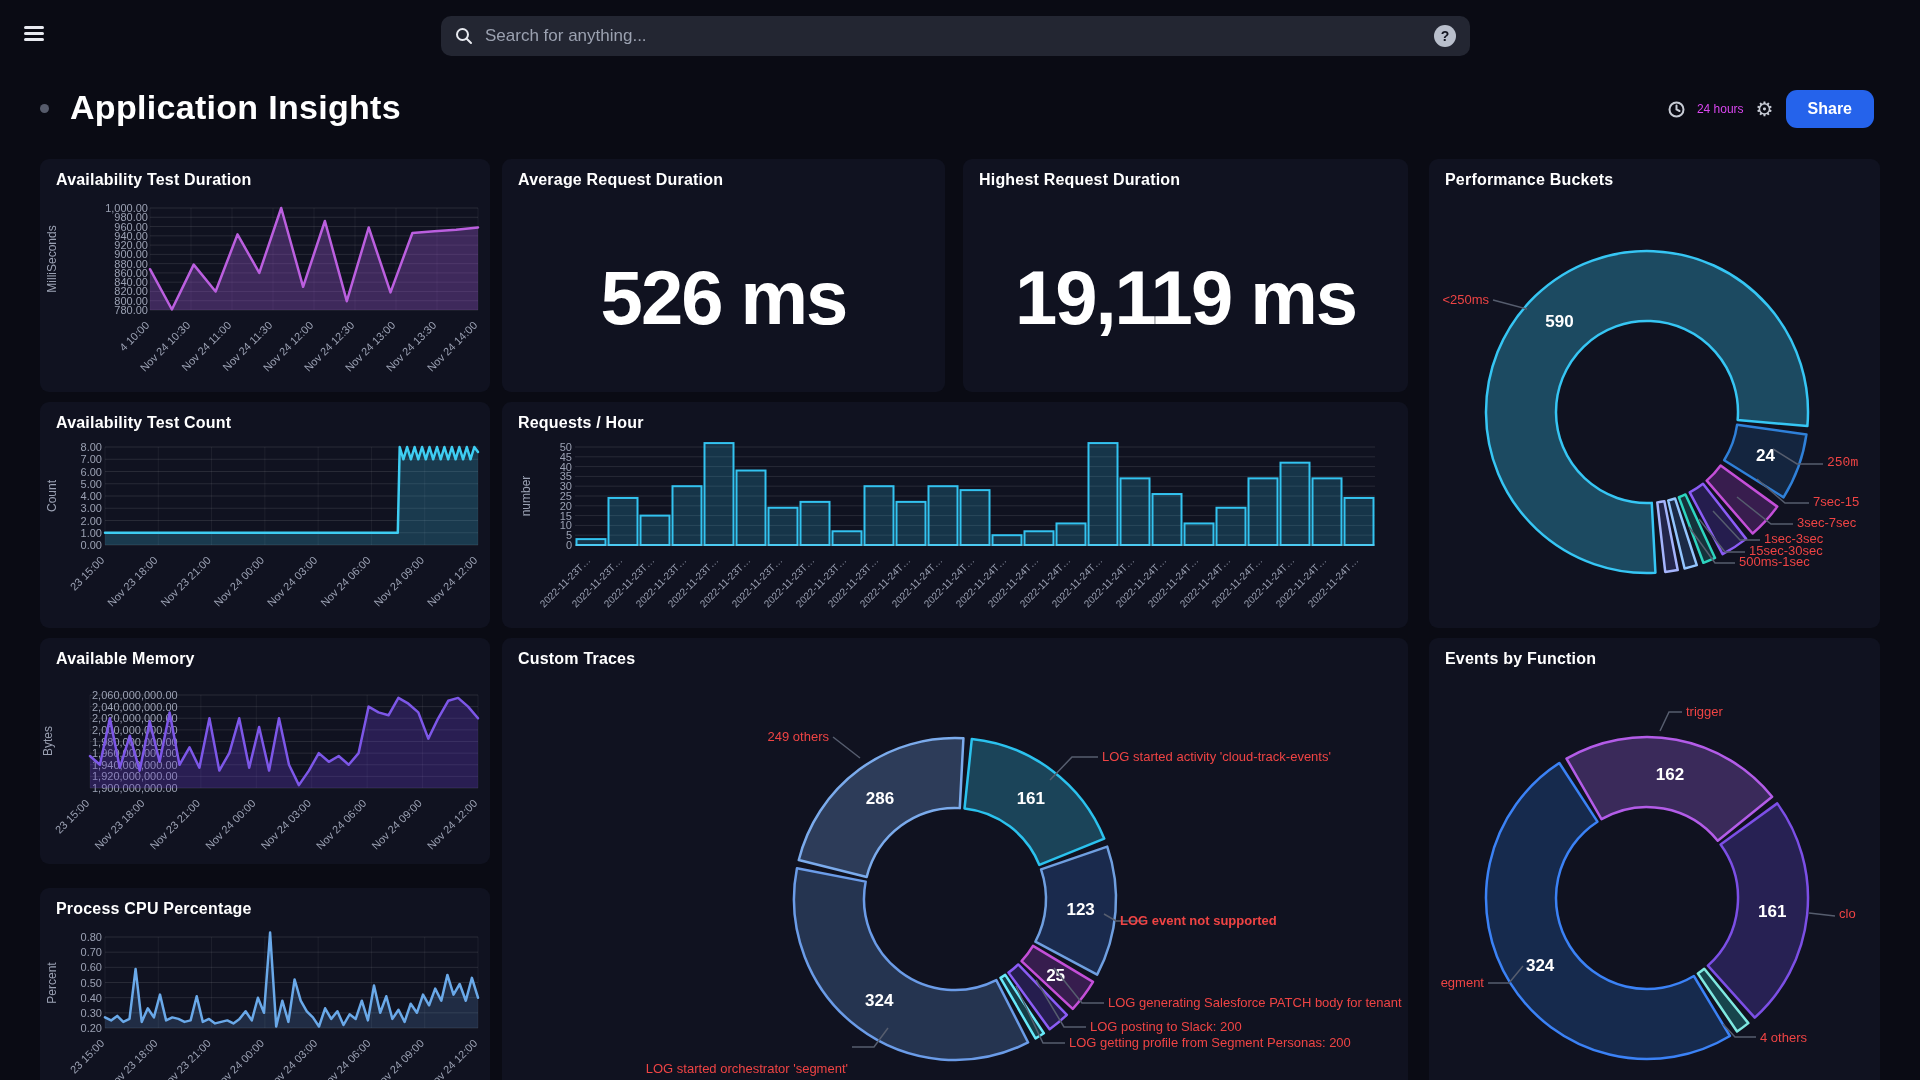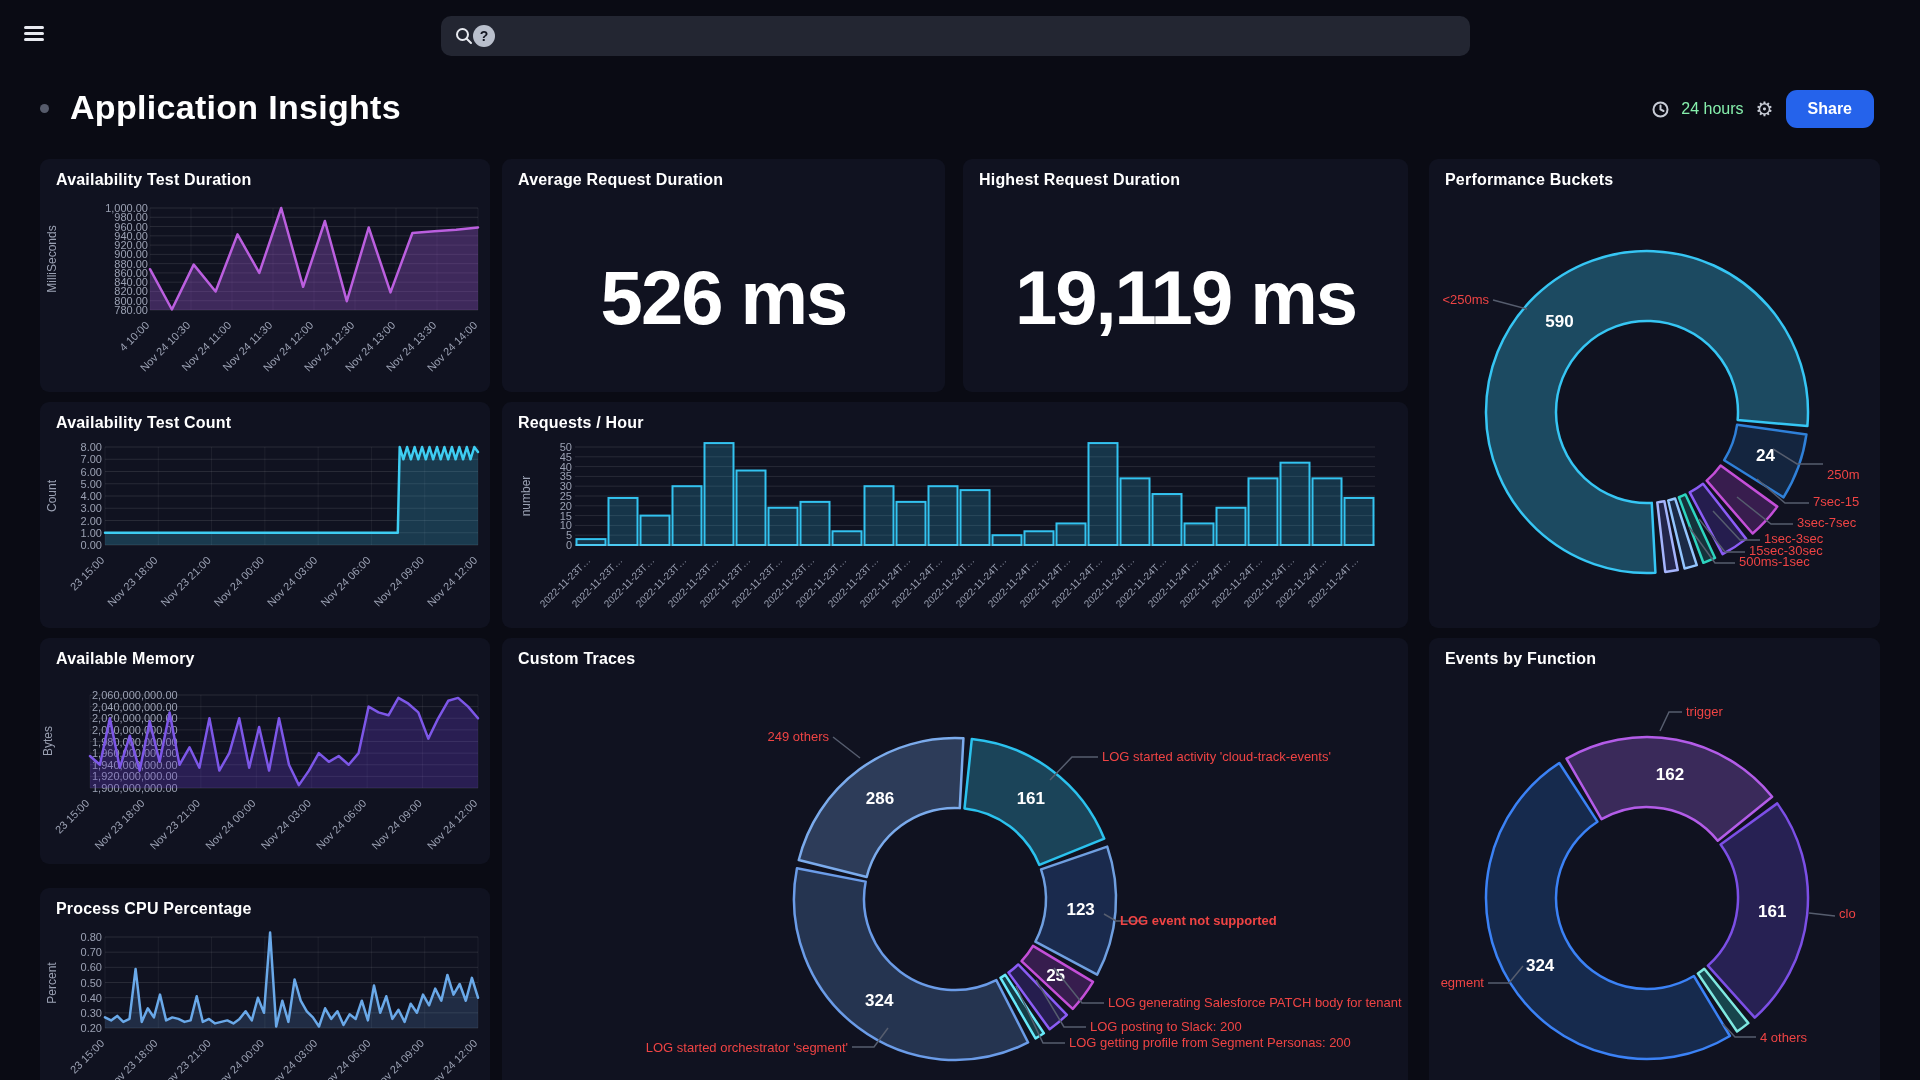--- a/index.html
+++ b/index.html
@@ -13,21 +13,21 @@
              border-radius:10px;display:flex;align-items:center;padding:0 14px;box-sizing:border-box;}
   .searchbar input{flex:1;background:transparent;border:none;outline:none;color:#d7dae2;
                    font-size:17px;margin-left:10px;font-family:"Liberation Sans",sans-serif;}
   .searchbar input::placeholder{color:#9ba1b0;}
   .help-circle{width:22px;height:22px;border-radius:50%;background:#b9bfcc;color:#12141f;
                font-weight:bold;font-size:14px;display:flex;align-items:center;justify-content:center;cursor:pointer;}
   
   .title-dot{position:absolute;left:40px;top:104px;width:9px;height:9px;border-radius:50%;background:#565b6b;}
   .page-title{position:absolute;left:70px;top:88px;font-size:34px;font-weight:800;letter-spacing:.3px;}
   .hdr-right{position:absolute;right:46px;top:90px;display:flex;align-items:center;gap:12px;}
-  .time-range{color:#86efac;font-size:16px;}
+  .time-range{color:#d946ef;font-size:12px;}
   .icon-gray{color:#c8ccd6;font-size:20px;line-height:1;}
   .share-btn{background:#2563eb;color:#fff;border:none;border-radius:11px;padding:10px 22px;
              font-size:16px;font-weight:700;cursor:pointer;font-family:"Liberation Sans",sans-serif;}
   
   .panel{position:absolute;background:#101220;border-radius:9px;overflow:hidden;}
   .panel-title{position:absolute;left:16px;top:12px;font-size:16px;font-weight:700;letter-spacing:.2px;}
   .plot-svg{position:absolute;left:0;top:0;overflow:visible;}
   .stat{position:absolute;left:0;right:0;text-align:center;font-weight:800;font-size:76px;letter-spacing:-2px;}
   .callout{position:absolute;font-size:13px;color:#ef4444;white-space:nowrap;}
 </style>
@@ -40,20 +40,21 @@
     <div class="menu-btn">
         <span></span>
         <span></span>
         <span></span>
       </div>
     <div class="searchbar">
       <svg width="18" height="18" viewBox="0 0 18 18">
         <circle cx="7.5" cy="7.5" r="5.5" fill="none" stroke="#e8eaf0" stroke-width="2"></circle>
         <line x1="11.7" y1="11.7" x2="16" y2="16" stroke="#e8eaf0" stroke-width="2" stroke-linecap="round"></line>
       </svg>
+      <input type="text" placeholder="Search for anything..." style="">
       <div class="help-circle">?</div>
     </div>
   </div>
 
   <div class="title-dot"></div>
   <div class="page-title">Application Insights</div>
   <div class="hdr-right">
     <svg width="17" height="17" viewBox="0 0 17 17">
       <circle cx="8.5" cy="8.5" r="7" fill="none" stroke="#c8ccd6" stroke-width="2"></circle>
       <polyline points="8.5,4.5 8.5,8.5 11.5,10" fill="none" stroke="#c8ccd6" stroke-width="2" stroke-linecap="round"></polyline>
@@ -137,21 +138,21 @@
         <path d="M248.72024825562374,411.0419765350739 A161,161 0 0 1 236.22571741663302,412.9650687639306 L228.30149245287953,343.4150388665695 A91,91 0 0 0 235.3636185792656,342.32807369373745 Z" fill="#23254a" stroke="#a5b4fc" stroke-width="2.5" stroke-linejoin="round"></path>
         <polyline points="64,141 98,150" fill="none" stroke="#565d6e" stroke-width="1.5"></polyline>
         <polyline points="394,305 368,305 344,290" fill="none" stroke="#565d6e" stroke-width="1.5"></polyline>
         <polyline points="380,344 356,344 328,320" fill="none" stroke="#565d6e" stroke-width="1.5"></polyline>
         <polyline points="364,365 342,365 308,338" fill="none" stroke="#565d6e" stroke-width="1.5"></polyline>
         <polyline points="331,381 311,381 284,352" fill="none" stroke="#565d6e" stroke-width="1.5"></polyline>
         <polyline points="316,393 296,393 270,360" fill="none" stroke="#565d6e" stroke-width="1.5"></polyline>
         <polyline points="306,404 286,404 260,368" fill="none" stroke="#565d6e" stroke-width="1.5"></polyline>
       </svg>
       <div class="callout" style="top: 133px; right: 391px;">&lt;250ms</div>
-      <div class="callout" style="top: 308px; left: 398px;">250m</div>
+      <div class="callout" style="top: 296px; left: 398px; font-family: Liberation Mono, monospace;">250m</div>
       <div class="callout" style="top: 335px; left: 384px;">7sec-15</div>
       <div class="callout" style="top: 356px; left: 368px;">3sec-7sec</div>
       <div class="callout" style="top: 372px; left: 335px;">1sec-3sec</div>
       <div class="callout" style="top: 384px; left: 320px;">15sec-30sec</div>
       <div class="callout" style="top: 395px; left: 310px;">500ms-1sec</div>
     </div>
   <div class="panel" style="left:40px;top:402px;width:450px;height:226px;">
     <div class="panel-title">Availability Test Count</div>
     <div></div>
   <svg class="plot-svg" width="450" height="226">
@@ -340,21 +341,21 @@
         <polyline points="584,389 562,389 534,342" fill="none" stroke="#565d6e" stroke-width="1.5"></polyline>
         <polyline points="563,405 541,405 514,348" fill="none" stroke="#565d6e" stroke-width="1.5"></polyline>
         <polyline points="350,409 372,409 386,390" fill="none" stroke="#565d6e" stroke-width="1.5"></polyline>
       </svg>
       <div class="callout" style="top: 91px; right: 579px;">249 others</div>
       <div class="callout" style="top: 111px; left: 600px;">LOG started activity 'cloud-track-events'</div>
       <div class="callout" style="top: 275px; left: 618px; font-weight: bold;">LOG event not supported</div>
       <div class="callout" style="top: 357px; left: 606px;">LOG generating Salesforce PATCH body for tenant</div>
       <div class="callout" style="top: 381px; left: 588px;">LOG posting to Slack: 200</div>
       <div class="callout" style="top: 397px; left: 567px;">LOG getting profile from Segment Personas: 200</div>
-      <div class="callout" style="top: 402px; right: 560px;">LOG started orchestrator 'segment'</div>
+      <div class="callout" style="top: 423px; right: 560px;">LOG started orchestrator 'segment'</div>
     </div>
   <div class="panel" style="left:1429px;top:638px;width:451px;height:470px;">
     <div class="panel-title">Events by Function</div>
     <div></div>
   <svg class="plot-svg" width="451" height="470">
         <path d="M137.49999999999994,120.56990999070541 A161,161 0 0 1 343.12049979457237,158.6794170409762 L288.7202824925844,202.73184441446483 A91,91 0 0 0 172.49999999999994,181.1916882556161 Z" fill="#3a2a5a" stroke="#b35ce8" stroke-width="2.5" stroke-linejoin="round"></path>
         <text x="240.96167621201056" y="142.10988164694172" text-anchor="middle" fill="#fff" font-size="17" font-weight="bold" font-family="Liberation Sans,sans-serif">162</text>
         <path d="M348.25173609436655,165.36657438091183 A161,161 0 0 1 325.7300276237762,379.6463169018605 L278.8908851786561,327.62617911844285 A91,91 0 0 0 291.6205464881202,206.51154204138493 Z" fill="#272153" stroke="#7c4fe6" stroke-width="2.5" stroke-linejoin="round"></path>
         <text x="343.30975881640245" y="279.1705863717243" text-anchor="middle" fill="#fff" font-size="17" font-weight="bold" font-family="Liberation Sans,sans-serif">161</text>
         <path d="M319.3205829590239,385.1204997945723 A161,161 0 0 1 308.0300574587902,393.47504918136167 L268.886554215838,335.4424191025088 A91,91 0 0 0 275.2681555855352,330.7202824925843 Z" fill="#17444c" stroke="#7ee8e0" stroke-width="2.5" stroke-linejoin="round"></path>

